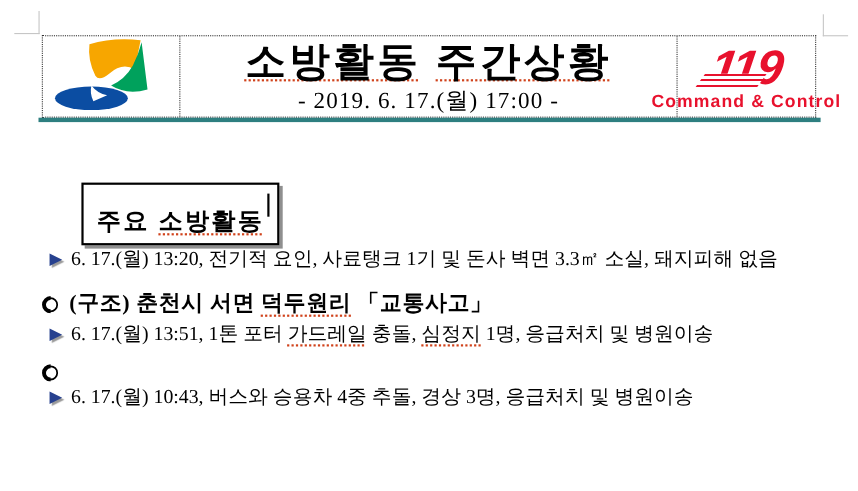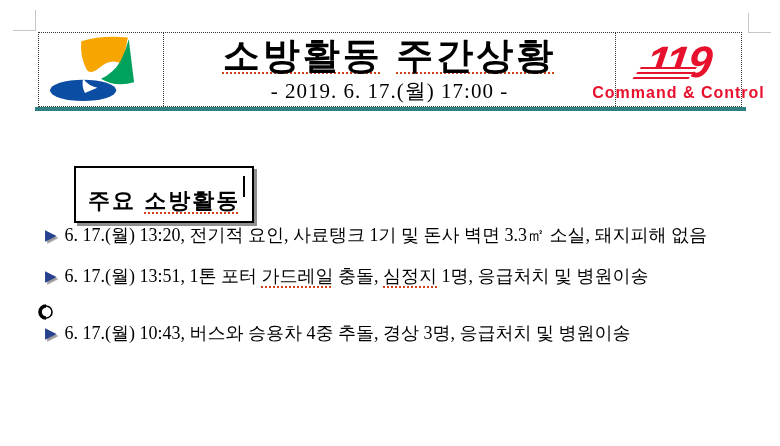--- a/index.html
+++ b/index.html
@@ -99,20 +99,27 @@
   <div class="items">
 
     <div class="item">
       <div class="detail">
         <span class="tri">▶</span>
         <span><span>6. 17.(월) 13:20, 전기적 요인, 사료탱크 1기 및 돈사 벽면 3.3㎡ 소실, 돼지피해 없음</span></span>
       </div>
     </div>
 
     <div class="item">
+      <div class="headline">
+        <svg class="circle-bullet" viewBox="0 0 20 20">
+          <circle cx="10" cy="10" r="7.5" fill="none" stroke="#000" stroke-width="2"></circle>
+          <path d="M10 2.5 A7.5 7.5 0 0 0 10 17.5" fill="none" stroke="#000" stroke-width="4.5"></path>
+        </svg>
+        <span><span>(구조) 춘천시 서면 </span><span class="sq">덕두원리</span><span> 「교통사고」</span></span>
+      </div>
       <div class="detail">
         <span class="tri">▶</span>
         <span><span>6. 17.(월) 13:51, 1톤 포터 </span><span class="sq">가드레일</span><span> 충돌, </span><span class="sq">심정지</span><span> 1명, 응급처치 및 병원이송</span></span>
       </div>
     </div>
 
     <div class="item">
       <div class="headline">
         <svg class="circle-bullet" viewBox="0 0 20 20">
           <circle cx="10" cy="10" r="7.5" fill="none" stroke="#000" stroke-width="2"></circle>

